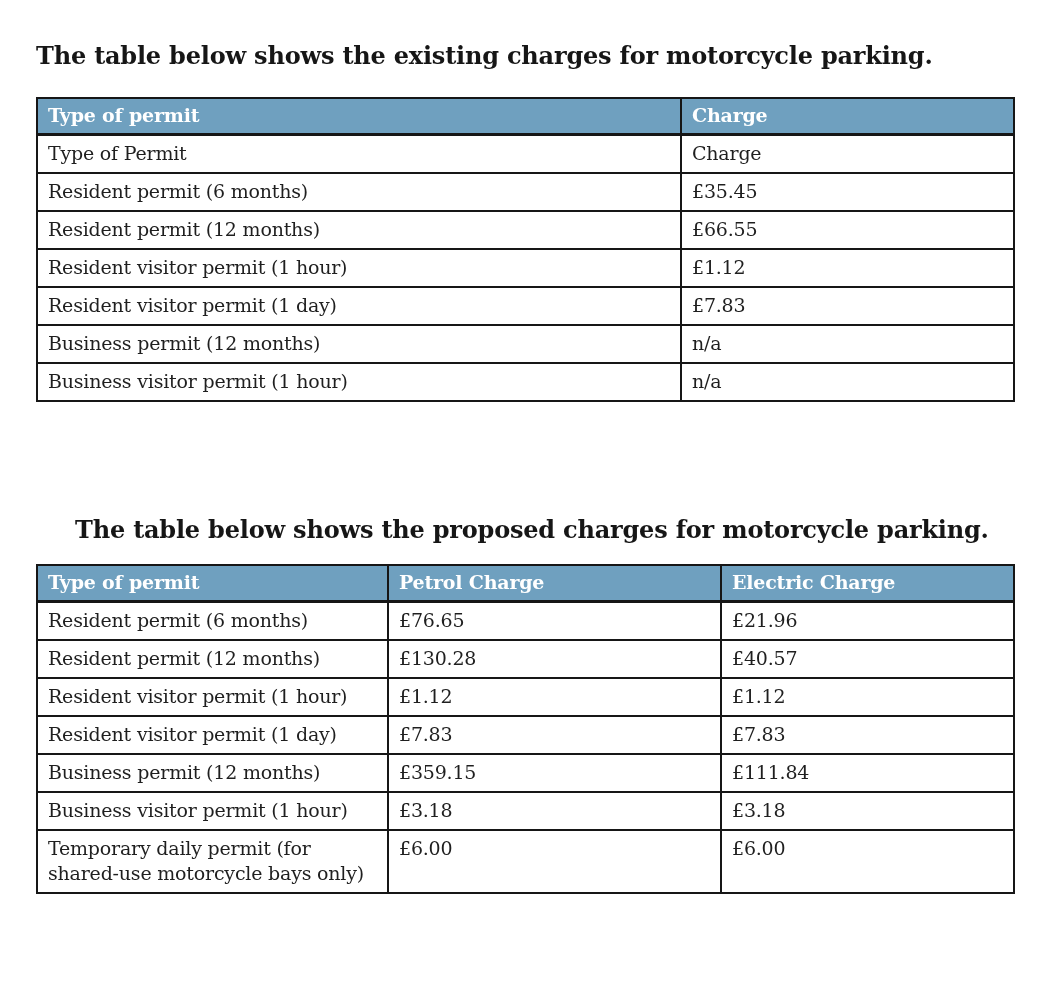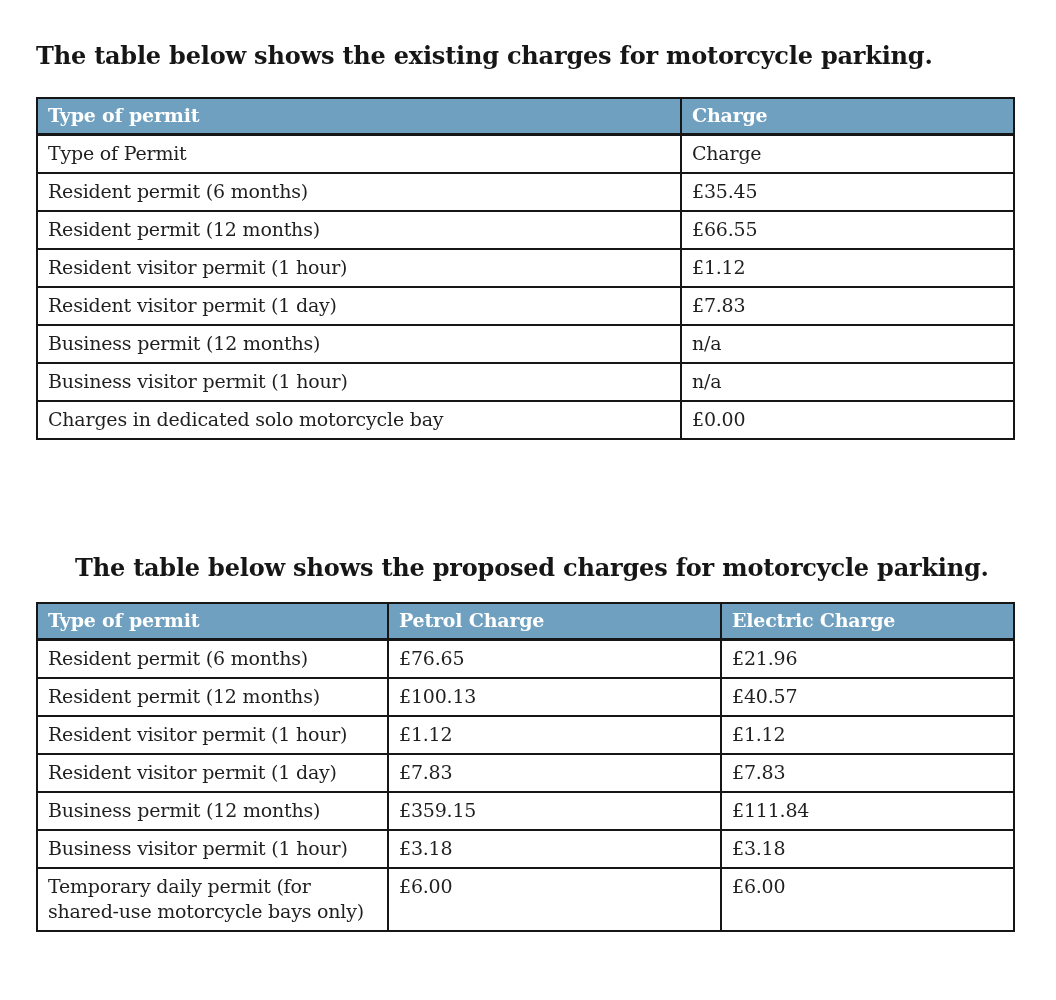--- a/index.html
+++ b/index.html
@@ -101,24 +101,20 @@
         <td>£7.83</td>
       </tr>
       <tr>
         <td>Business permit (12 months)</td>
         <td>n/a</td>
       </tr>
       <tr>
         <td>Business visitor permit (1 hour)</td>
         <td>n/a</td>
       </tr>
-      <tr>
-        <td>Charges in dedicated solo motorcycle bay</td>
-        <td>£0.00</td>
-      </tr>
     </tbody>
   </table>
 
   <p class="caption second">The table below shows the proposed charges for motorcycle parking.</p>
 
   <table class="charges">
     <colgroup>
       <col style="width:351px">
       <col style="width:333px">
       <col style="width:293px">
@@ -131,21 +127,21 @@
       </tr>
     </thead>
     <tbody>
       <tr>
         <td>Resident permit (6 months)</td>
         <td>£76.65</td>
         <td>£21.96</td>
       </tr>
       <tr>
         <td>Resident permit (12 months)</td>
-        <td>£100.13</td>
+        <td>£130.28</td>
         <td>£40.57</td>
       </tr>
       <tr>
         <td>Resident visitor permit (1 hour)</td>
         <td>£1.12</td>
         <td>£1.12</td>
       </tr>
       <tr>
         <td>Resident visitor permit (1 day)</td>
         <td>£7.83</td>

